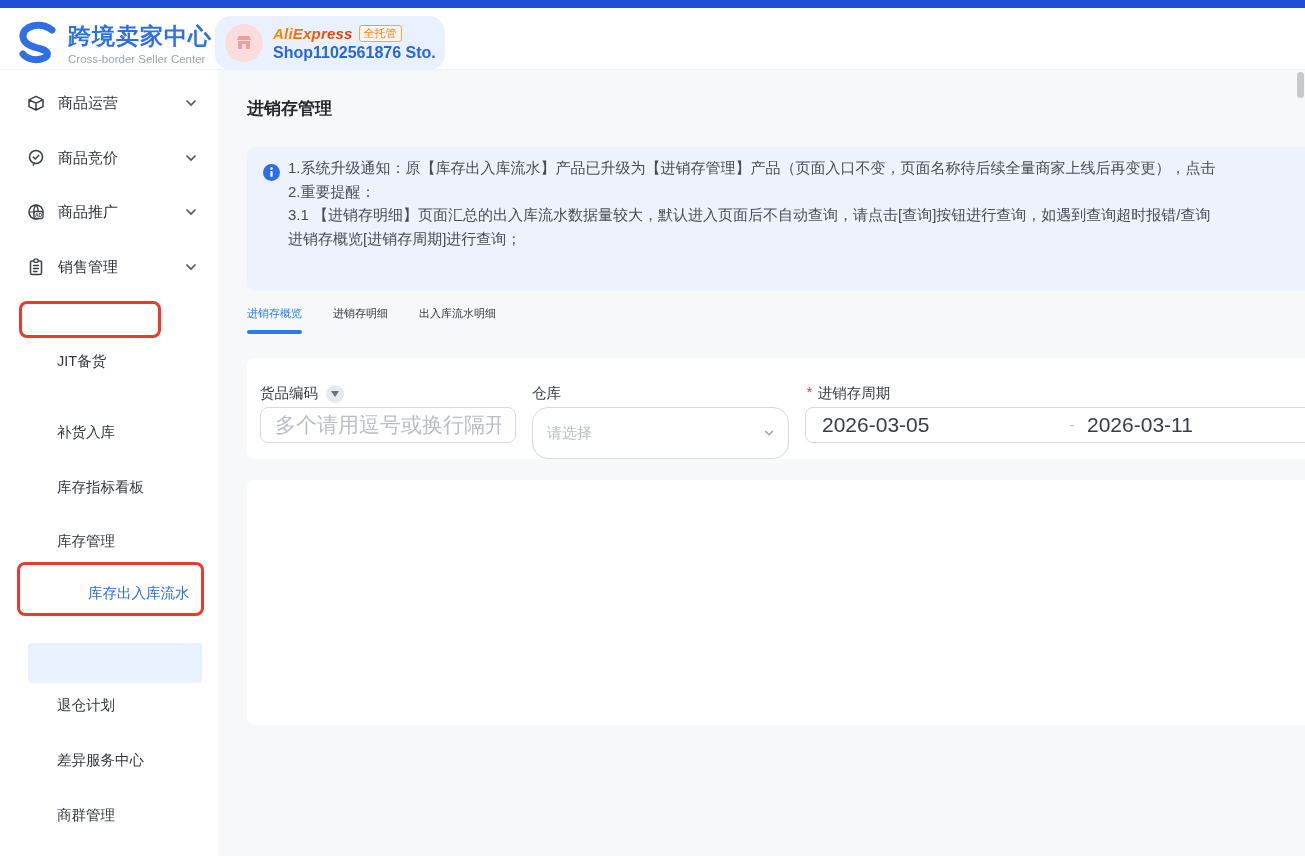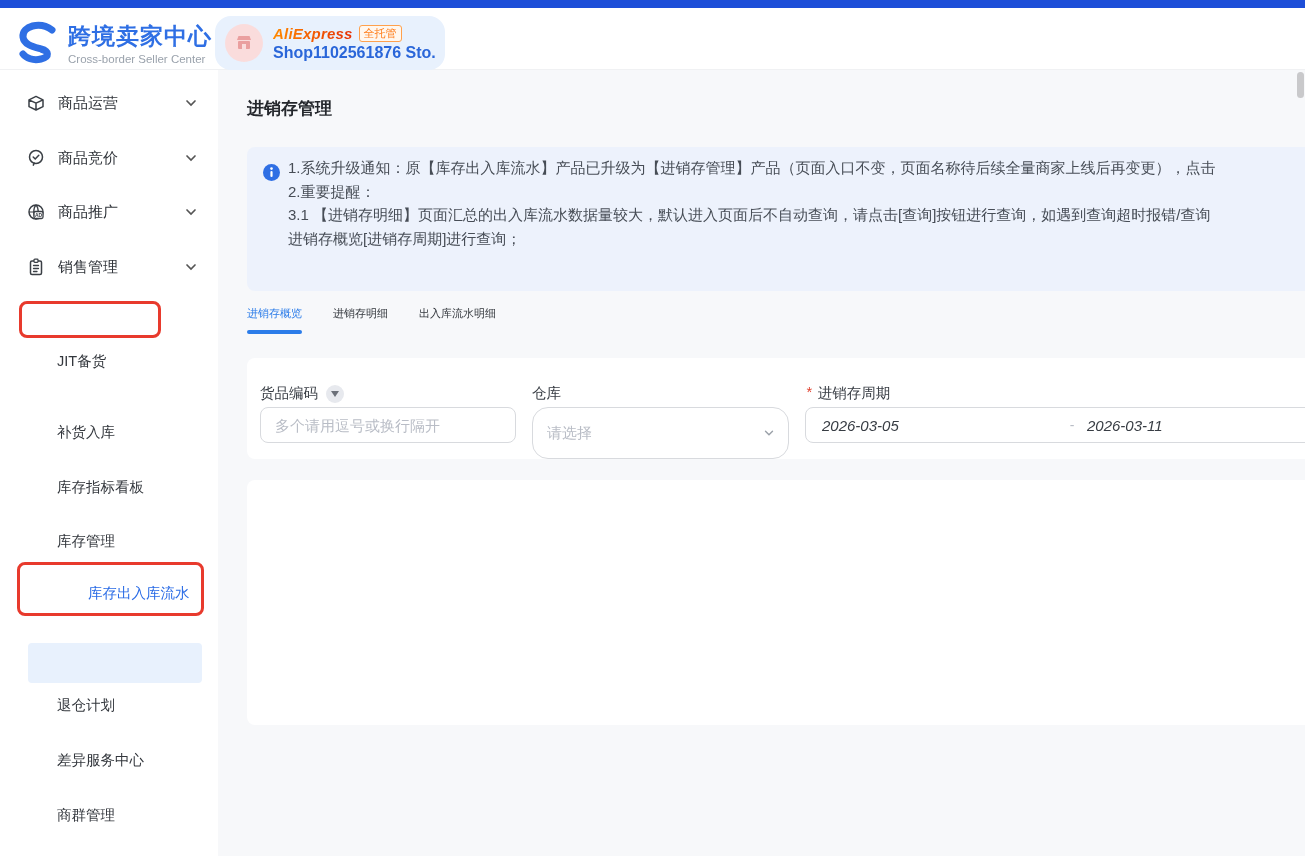--- a/index.html
+++ b/index.html
@@ -65,28 +65,28 @@
   .filter-card { left:247px; top:358px; width:1643px; height:101px; }
   .empty-card  { left:247px; top:480px; width:1643px; height:245px; }
 
   .f-label { position:absolute; top:26px; font-size:14.5px; color:#383d44; display:flex; align-items:center;font-family:Liberation Mono, monospace; }
   .f-req { color:#e0402e; margin-right:4px; }
   .toggle-circle { width:18px; height:18px; border-radius:50%; background:#e7e9ee; margin-left:8px;
     display:flex; align-items:center; justify-content:center; cursor:pointer; }
   .toggle-tri { width:0; height:0; border-left:4.5px solid transparent; border-right:4.5px solid transparent;
     border-top:6px solid #6b7079; margin-top:1px; }
   .f-input { position:absolute; top:49px; height:36px; border:1px solid #d8dade; border-radius:8px;
-    background:#fff; font-size:15px; color:#383d44; padding:0 14px; outline:none; }
+    background:#fff; font-size:21px; color:#383d44; padding:0 14px; outline:none; }
   .f-input::placeholder { color:#b9bdc6; }
   .f-select { position:absolute; top:49px; height:52px; border:1px solid #d8dade; border-radius:16px;
     background:#fff; display:flex; align-items:center; padding:0 12px 0 14px; cursor:pointer; }
   .f-select-text { flex:1; font-size:15px; color:#b9bdc6; }
   .f-daterange { position:absolute; top:49px; left:558px; width:545px; height:36px; border:1px solid #d8dade;
     border-radius:8px; background:#fff; display:flex; align-items:center; padding:0 16px; cursor:pointer; }
-  .dr-date { font-size:15px; color:#383d44;font-style:italic; }
+  .dr-date { font-size:21px; color:#383d44; }
   .dr-d1 { width:235px; }
   .dr-sep { width:30px; text-align:center; color:#b9bdc6; font-size:14px; }
 
   
   .anno { position:absolute; border:3px solid #e83a2d; border-radius:8px; pointer-events:none; z-index:9; }
   .anno-1 { left:19px; top:301px; width:142px; height:37px; }
   .anno-2 { left:17px; top:562px; width:187px; height:54px; }
   .main-thumb { position:absolute; left:1297px; top:72px; width:7px; height:26px; background:#c9c9cb;
     border-radius:4px; cursor:pointer; z-index:6; }
 </style>

